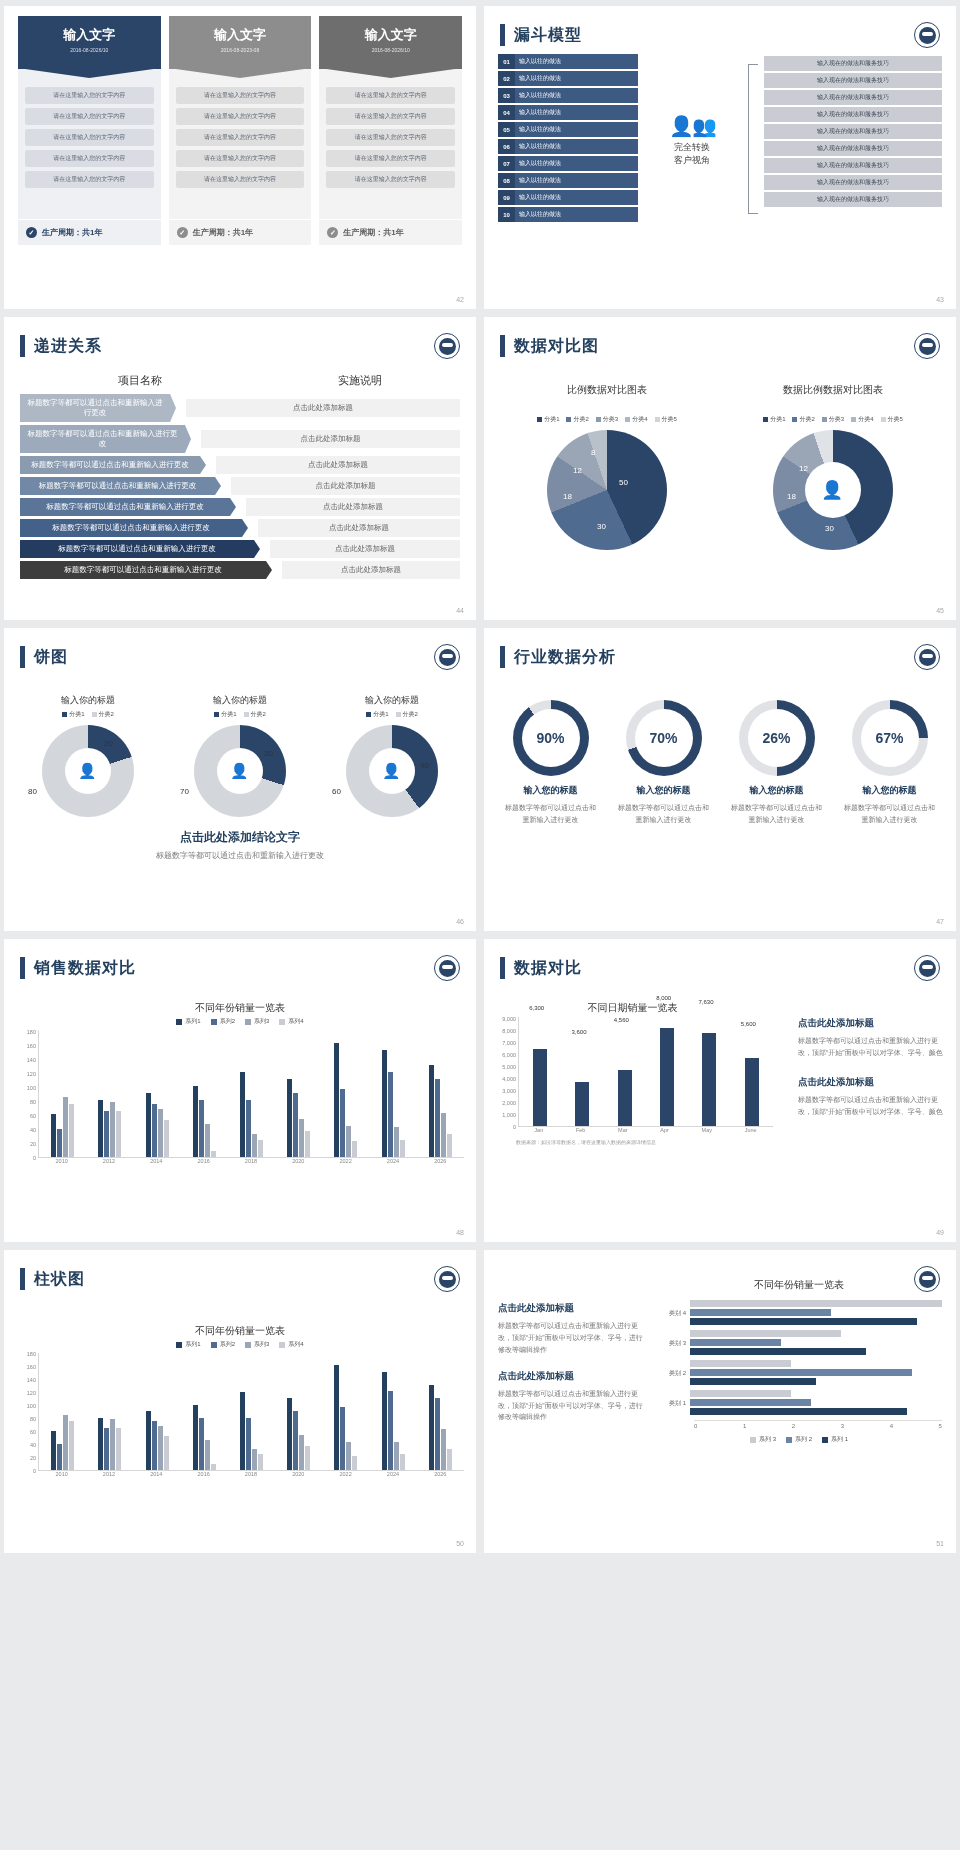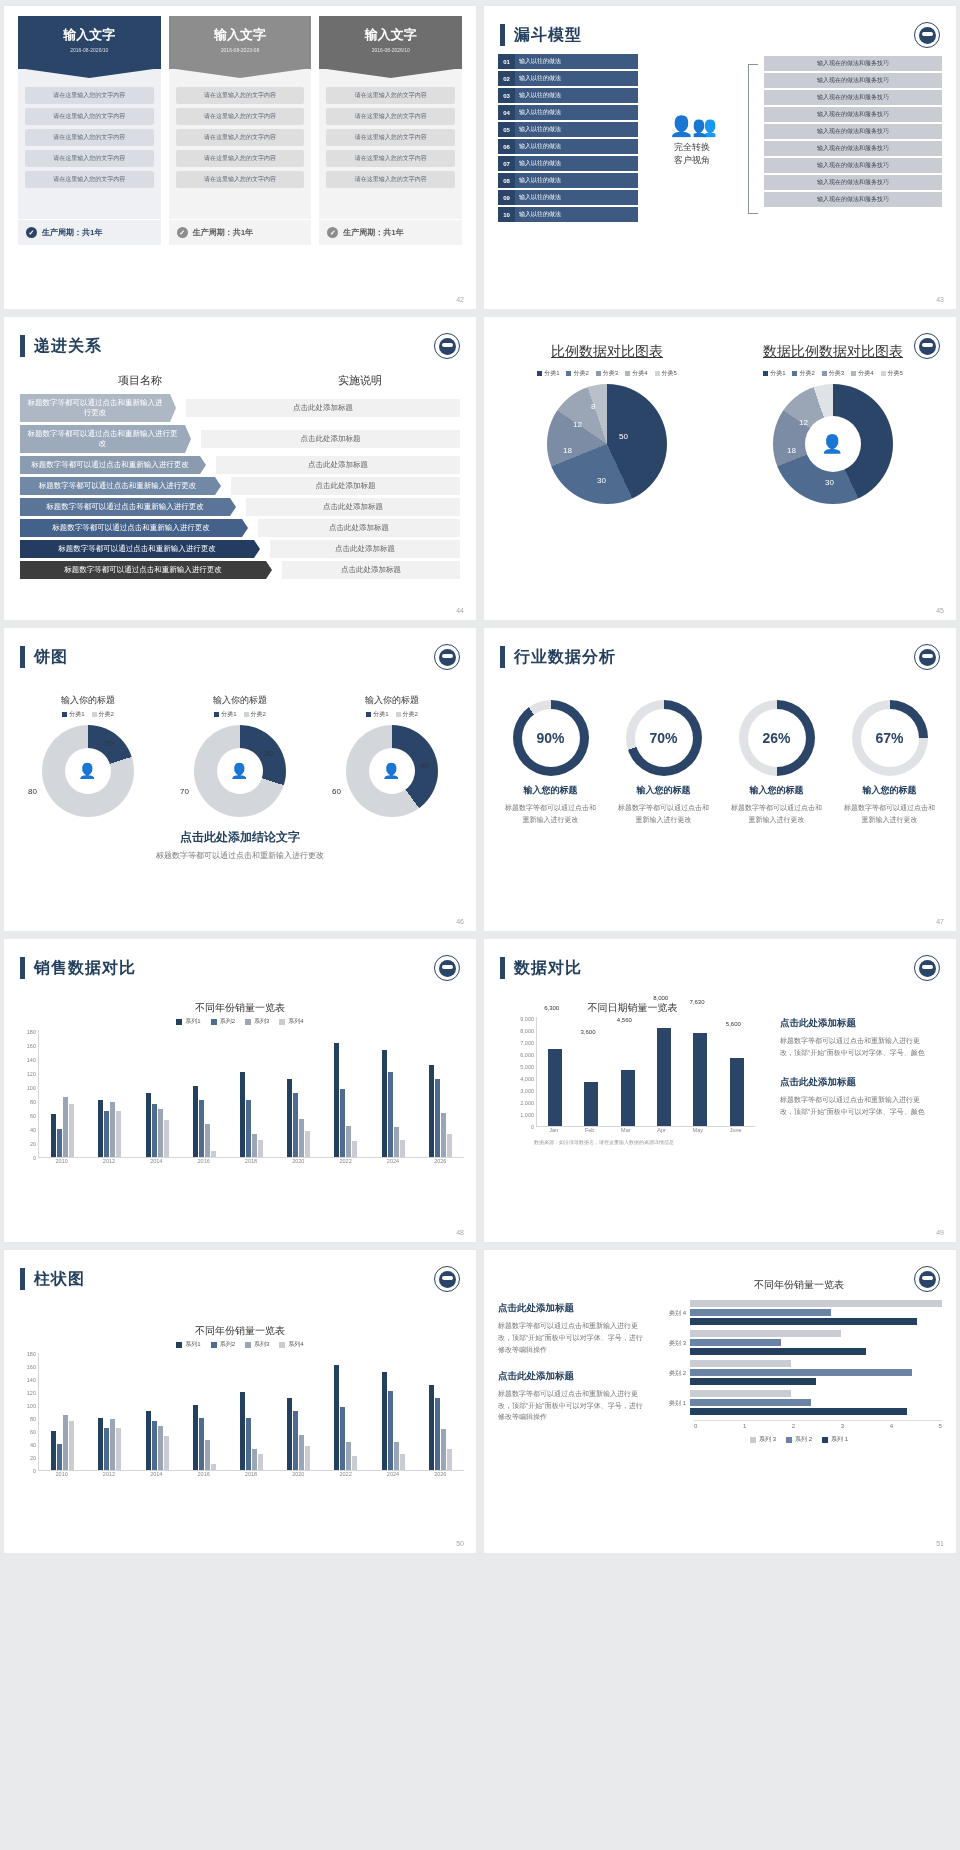--- a/index.html
+++ b/index.html
@@ -183,21 +183,21 @@
   }
   .prog-right {
     flex: 1; background: #f1f1f1; color: #666;
     font-size: 7.5px; text-align: center; padding: 4px 6px;
     margin-left: 16px;
   }
 
   
   .chart-pair { display: flex; padding: 2px 10px; }
   .chart-box { flex: 1; text-align: center; }
-  .chart-title { font-size: 14px; color: #333; margin-bottom: 8px; text-decoration: underline; }
+  .chart-title { font-size: 10px; color: #333; margin-bottom: 18px; }
   .legend { display: flex; justify-content: center; gap: 7px; flex-wrap: wrap; margin-bottom: 6px; }
   .legend span { font-size: 6px; color: #555; display: flex; align-items: center; gap: 2px;}
   .legend i { width: 5px; height: 5px; display: inline-block; }
   .pie {
     width: 120px; height: 120px; border-radius: 50%;
     margin: 0 auto; position: relative;
   }
   .pie .lbl { position: absolute; font-size: 8px; color: #fff; }
   .donut-hole {
     position: absolute; left: 50%; top: 50%;
@@ -246,21 +246,21 @@
   .yaxis { width: 22px; position: relative; }
   .yaxis div { position: absolute; right: 2px; font-size: 5.5px; color: #888; transform: translateY(50%); }
   .bars { flex: 1; display: flex; align-items: flex-end; justify-content: space-around; border-left: 1px solid #d6d6d6; border-bottom: 1px solid #d6d6d6; position: relative; }
   .grp { display: flex; align-items: flex-end; gap: 1px; height: 100%; position: relative;}
   .bar { width: 5px; }
   .xaxis { display: flex; justify-content: space-around; margin-left: 22px; }
   .xaxis div { font-size: 5.5px; color: #888; }
   .note { font-size: 5px; color: #999; margin: 6px 0 0 24px; }
 
   
-  .split49 { display: flex; padding: 4px 26px; gap: 25px; }
+  .split49 { display: flex; padding: 4px 8px; gap: 25px; }
   .side-txt { width: 150px; padding-top: 16px; }
   .side-txt h4 { font-size: 9.5px; color: #24405f; margin: 0 0 5px 0; }
   .side-txt p { font-size: 7px; color: #777; line-height: 1.75; margin: 0 0 16px 0; }
 
   
   .hsplit { display: flex; padding: 4px 14px; gap: 8px; }
   .hleft { width: 150px; padding-top: 24px; }
   .hleft h4 { font-size: 9.5px; color: #24405f; margin: 0 0 5px 0; }
   .hleft p { font-size: 7px; color: #777; line-height: 1.7; margin: 0 0 14px 0; }
   .hbars { flex: 1; }
@@ -459,20 +459,24 @@
       </div>
       <div class="prog-row">
         <div class="prog-left" style="width:246px;background:#3d3d3d">标题数字等都可以通过点击和重新输入进行更改</div>
         <div class="prog-right">点击此处添加标题</div>
       </div>
     </div>
     <div class="pagenum">44</div>
   </div>
 
   <div class="slide">
+    <div class="slide-header">
+      <div class="hbar"></div>
+      <div class="htitle">数据对比图</div>
+    </div>
     <div class="logo">
         <div class="inner"></div>
       </div>
     <div class="chart-pair" style="margin-top:24px">
 
       <div class="chart-box">
         <div class="chart-title">比例数据对比图表</div>
         <div class="legend">
           <span>
               <i style="background:#2b4568"></i>

